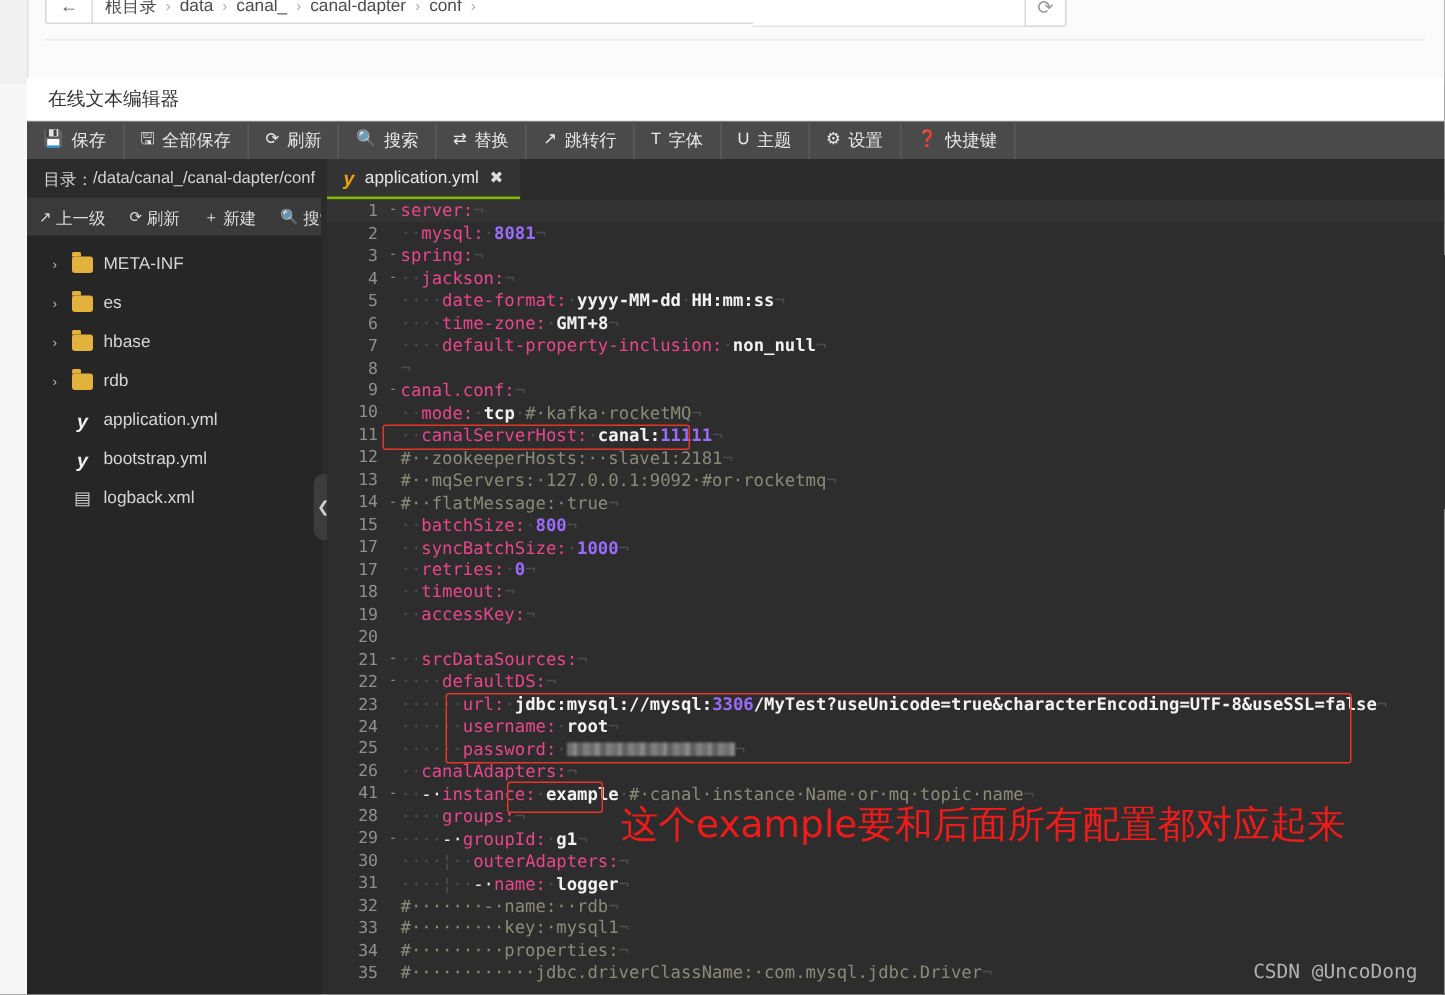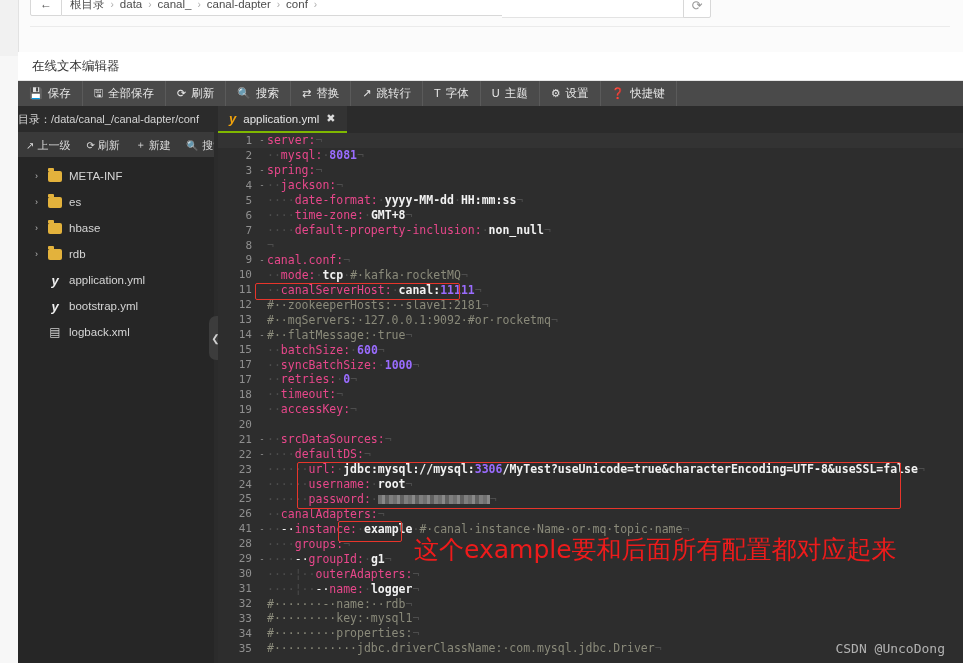--- a/index.html
+++ b/index.html
@@ -40,21 +40,21 @@
             padding-left:14px;color:#333;font-size:12.5px;}
   .ed-toolbar{height:25px;background:#4a4a4a;display:flex;align-items:stretch;color:#e8e8e8;font-size:11.5px;}
   .tb-item{display:flex;align-items:center;gap:5px;padding:0 11px;border-right:1px solid #5a5a5a;white-space:nowrap;}
   .tb-item .gi{font-size:11px;line-height:1;}
   .tb-rest{flex:1;border-right:none;}
 
   .ed-body{display:flex;height:558px;}
 
   
   .lp{width:196px;background:#2e2e2e;display:flex;flex-direction:column;flex:none;}
-  .lp-path{height:26px;background:#2b2b2b;display:flex;align-items:center;
+  .lp-path{height:26px;background:#2b2b2b;display:flex;align-items:center;padding-left:11px;
            color:#d4d4d4;font-size:11px;white-space:nowrap;overflow:hidden;border-bottom:1px solid #3a3a3a;}
   .lp-tools{height:24px;background:#3a3a3a;display:flex;align-items:center;gap:0;color:#dcdcdc;font-size:11px;}
   .lp-tool{display:flex;align-items:center;gap:3px;padding:0 8px;white-space:nowrap;}
   .lp-tool .gi{font-size:10px;}
   .lp-tree{flex:1;background:#262626;padding-top:6px;overflow:hidden;}
   .tr-row{height:26px;display:flex;align-items:center;gap:7px;padding-left:14px;color:#d6d6d6;font-size:11.5px;}
   .tr-arrow{width:9px;color:#b9b9b9;font-size:9px;display:flex;justify-content:center;}
   .tr-arrow.blank{visibility:hidden;}
   .ico-folder{width:14px;height:11px;background:#e3b23c;border-radius:1.5px 2px 2px 2px;position:relative;flex:none;}
   .ico-folder:before{content:"";position:absolute;left:0;top:-2.5px;width:6px;height:3px;background:#e3b23c;border-radius:1px 1px 0 0;}
@@ -304,21 +304,21 @@
               <div class="ln-row"><span class="gut">5</span><span class="fold"></span><span class="txt"><span class="ws">····</span><span class="k">date-format:</span><span class="ws">·</span><span class="v">yyyy-MM-dd</span><span class="ws">·</span><span class="v">HH:mm:ss</span><span class="eol">¬</span></span></div>
               <div class="ln-row"><span class="gut">6</span><span class="fold"></span><span class="txt"><span class="ws">····</span><span class="k">time-zone:</span><span class="ws">·</span><span class="v">GMT+8</span><span class="eol">¬</span></span></div>
               <div class="ln-row"><span class="gut">7</span><span class="fold"></span><span class="txt"><span class="ws">····</span><span class="k">default-property-inclusion:</span><span class="ws">·</span><span class="v">non_null</span><span class="eol">¬</span></span></div>
               <div class="ln-row"><span class="gut">8</span><span class="fold"></span><span class="txt"><span class="eol">¬</span></span></div>
               <div class="ln-row"><span class="gut">9</span><span class="fold">-</span><span class="txt"><span class="k">canal.conf:</span><span class="eol">¬</span></span></div>
               <div class="ln-row"><span class="gut">10</span><span class="fold"></span><span class="txt"><span class="ws">··</span><span class="k">mode:</span><span class="ws">·</span><span class="v">tcp</span><span class="ws">·</span><span class="cm">#·kafka·rocketMQ</span><span class="eol">¬</span></span></div>
               <div class="ln-row"><span class="gut">11</span><span class="fold"></span><span class="txt"><span class="ws">··</span><span class="k">canalServerHost:</span><span class="ws">·</span><span class="v">canal:</span><span class="num">11111</span><span class="eol">¬</span></span></div>
               <div class="ln-row"><span class="gut">12</span><span class="fold"></span><span class="txt"><span class="cm">#··zookeeperHosts:··slave1:2181</span><span class="eol">¬</span></span></div>
               <div class="ln-row"><span class="gut">13</span><span class="fold"></span><span class="txt"><span class="cm">#··mqServers:·127.0.0.1:9092·#or·rocketmq</span><span class="eol">¬</span></span></div>
               <div class="ln-row"><span class="gut">14</span><span class="fold">-</span><span class="txt"><span class="cm">#··flatMessage:·true</span><span class="eol">¬</span></span></div>
-              <div class="ln-row"><span class="gut">15</span><span class="fold"></span><span class="txt"><span class="ws">··</span><span class="k">batchSize:</span><span class="ws">·</span><span class="num">600</span><span class="eol">¬</span></span></div>
+              <div class="ln-row"><span class="gut">15</span><span class="fold"></span><span class="txt"><span class="ws">··</span><span class="k">batchSize:</span><span class="ws">·</span><span class="num">800</span><span class="eol">¬</span></span></div>
               <div class="ln-row"><span class="gut">17</span><span class="fold"></span><span class="txt"><span class="ws">··</span><span class="k">syncBatchSize:</span><span class="ws">·</span><span class="num">1000</span><span class="eol">¬</span></span></div>
               <div class="ln-row"><span class="gut">17</span><span class="fold"></span><span class="txt"><span class="ws">··</span><span class="k">retries:</span><span class="ws">·</span><span class="num">0</span><span class="eol">¬</span></span></div>
               <div class="ln-row"><span class="gut">18</span><span class="fold"></span><span class="txt"><span class="ws">··</span><span class="k">timeout:</span><span class="eol">¬</span></span></div>
               <div class="ln-row"><span class="gut">19</span><span class="fold"></span><span class="txt"><span class="ws">··</span><span class="k">accessKey:</span><span class="eol">¬</span></span></div>
               <div class="ln-row"><span class="gut">20</span><span class="fold"></span></div>
               <div class="ln-row"><span class="gut">21</span><span class="fold">-</span><span class="txt"><span class="ws">··</span><span class="k">srcDataSources:</span><span class="eol">¬</span></span></div>
               <div class="ln-row"><span class="gut">22</span><span class="fold">-</span><span class="txt"><span class="ws">····</span><span class="k">defaultDS:</span><span class="eol">¬</span></span></div>
               <div class="ln-row"><span class="gut">23</span><span class="fold"></span><span class="txt"><span class="ws">······</span><span class="k">url:</span><span class="ws">·</span><span class="v">jdbc:mysql://mysql:</span><span class="num">3306</span><span class="v">/MyTest?useUnicode=true&amp;characterEncoding=UTF-8&amp;useSSL=false</span><span class="eol">¬</span></span></div>
               <div class="ln-row"><span class="gut">24</span><span class="fold"></span><span class="txt"><span class="ws">······</span><span class="k">username:</span><span class="ws">·</span><span class="v">root</span><span class="eol">¬</span></span></div>
               <div class="ln-row"><span class="gut">25</span><span class="fold"></span><span class="txt"><span class="ws">······</span><span class="k">password:</span><span class="ws">·</span><span class="pw-mask"></span><span class="eol">¬</span></span></div>

